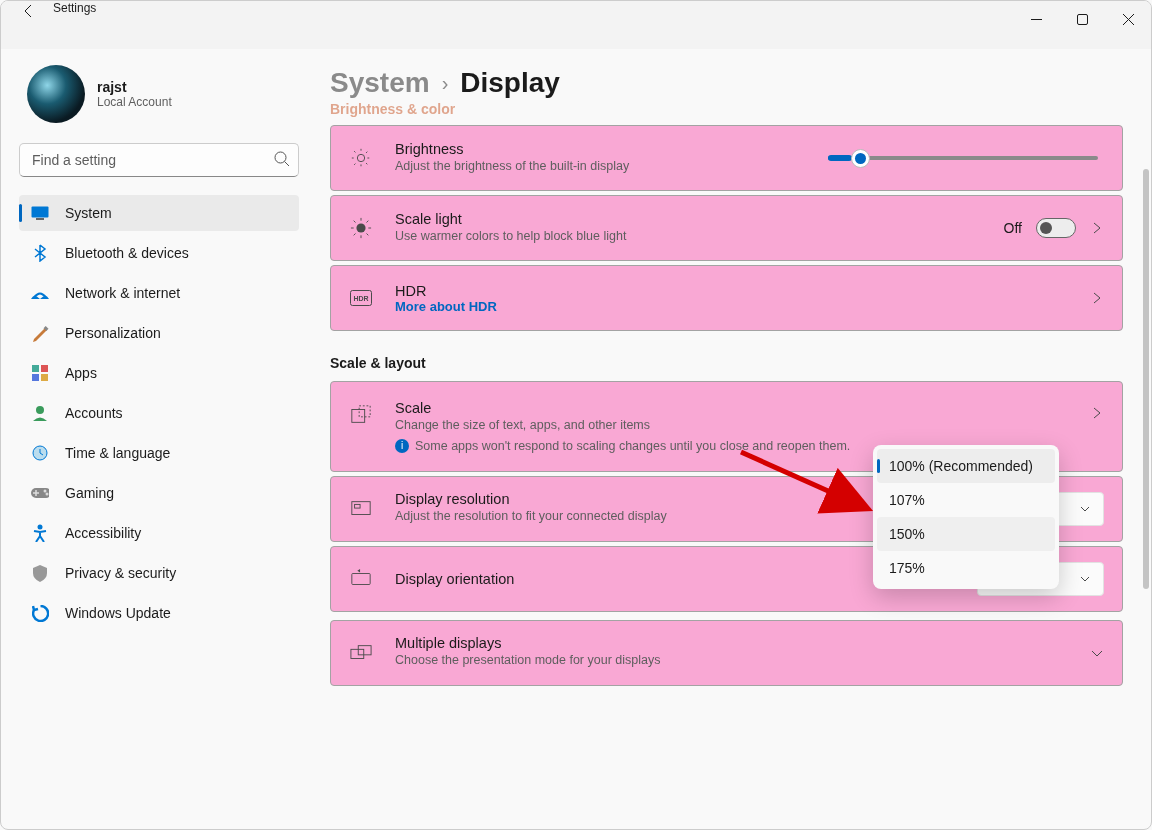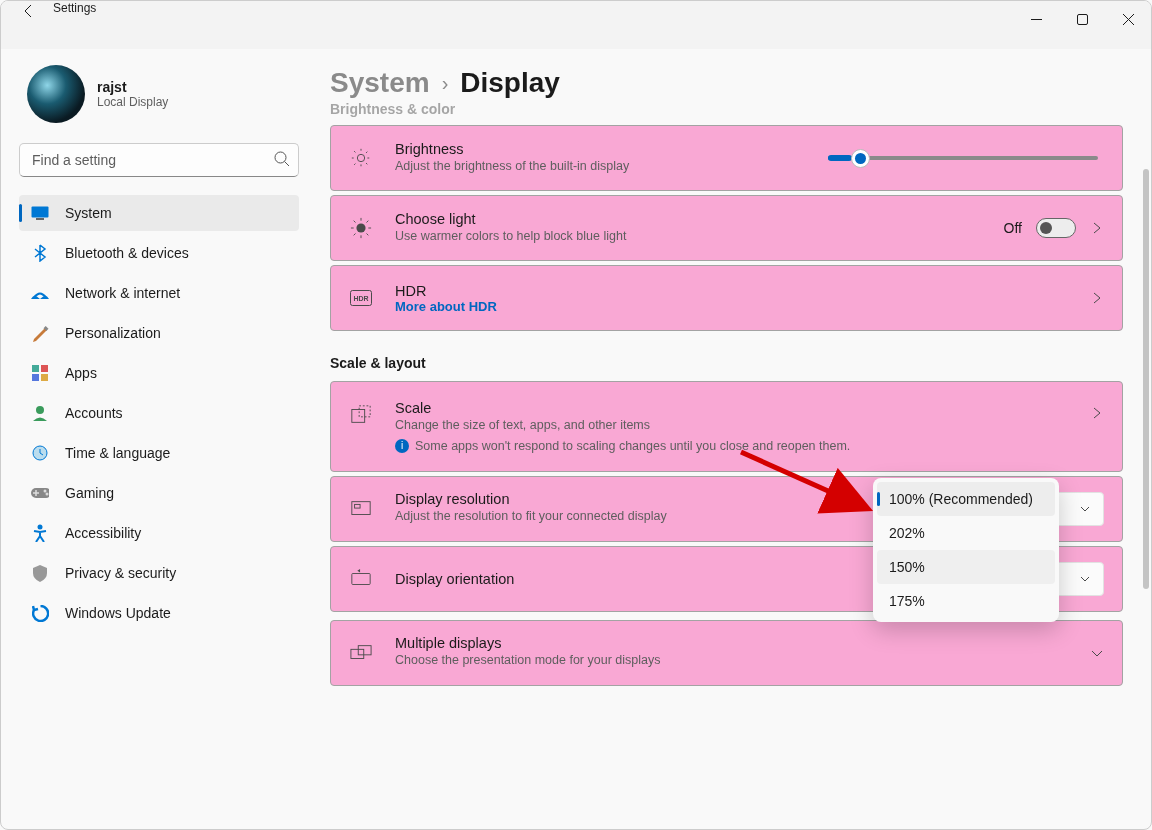--- a/index.html
+++ b/index.html
@@ -32,21 +32,21 @@
 .nav-item.active::before { content: ""; position: absolute; left: 0; top: 9px; bottom: 9px; width: 3px; background: #0067c0; border-radius: 2px; }
 .nav-icon { width: 18px; height: 18px; display: flex; align-items: center; justify-content: center; }
 
 
 .main { flex: 1; overflow-y: auto; padding: 0 28px 30px 24px; position: relative; }
 .breadcrumb { display: flex; align-items: center; gap: 12px; margin: 18px 0 6px 0; }
 .bc-parent { font-size: 28px; font-weight: 600; color: #8a8a8a; cursor: pointer; }
 .bc-sep { font-size: 20px; color: #8a8a8a; }
 .bc-current { font-size: 28px; font-weight: 600; }
 
-.sec-header-cut { font-size: 14px; font-weight: 600; color: #404040; text-decoration: line-through; opacity: 0.7; margin-top: -4px; }
+.sec-header-cut { font-size: 14px; font-weight: 600; color: #c2410c; text-decoration: line-through; opacity: 0.7; margin-top: -4px; }
 .sec-header { font-size: 14px; font-weight: 600; margin: 24px 0 10px 0; }
 
 .card { background: #f9a8d4; border: 1px solid #a3a3a3; border-radius: 4px; display: flex; align-items: center; padding: 14px 18px 14px 18px; margin-bottom: 4px; gap: 22px; min-height: 66px; cursor: pointer; }
 .card-icon { width: 24px; display: flex; align-items: center; justify-content: center; color: #4a4a4a; }
 .card-text { flex: 1; }
 .card-title { font-size: 14.5px; }
 .card-sub { font-size: 12.5px; color: #5e5e5e; line-height: 1.5; }
 .card-link { font-size: 13px; color: #0067c0; font-weight: 600; }
 .card-right { display: flex; align-items: center; gap: 14px; }
 .chev { color: #4a4a4a; }
@@ -115,21 +115,21 @@
   </div>
 </div>
 
 <div class="app-body">
 
   <aside class="sidebar">
     <div class="user-block">
       <div class="avatar"></div>
       <div>
         <div class="user-name">rajst</div>
-        <div class="user-type">Local Display</div>
+        <div class="user-type">Local Account</div>
       </div>
     </div>
     <div class="search-wrap">
       <input class="search-input" placeholder="Find a setting" style="">
       <span class="search-icon-btn">
         <svg width="18" height="18" viewBox="0 0 18 18">
             <circle cx="7.5" cy="7.5" r="5.5" stroke="#555" fill="none" stroke-width="1"></circle>
             <line x1="11.5" y1="11.5" x2="16" y2="16" stroke="#555"></line>
           </svg>
       </span>
@@ -286,21 +286,21 @@
               <line x1="1" y1="12" x2="4" y2="12"></line>
               <line x1="20" y1="12" x2="23" y2="12"></line>
               <line x1="4" y1="4" x2="6" y2="6"></line>
               <line x1="18" y1="18" x2="20" y2="20"></line>
               <line x1="4" y1="20" x2="6" y2="18"></line>
               <line x1="18" y1="6" x2="20" y2="4"></line>
             </g>
           </svg>
       </div>
       <div class="card-text">
-        <div class="card-title">Choose light</div>
+        <div class="card-title">Scale light</div>
         <div class="card-sub">Use warmer colors to help block blue light</div>
       </div>
       <div class="card-right">
         <span class="toggle-label">Off</span>
         <div class="toggle"></div>
         <span class="chev">
             <svg width="14" height="14">
               <path d="M4 2 L10 7 L4 12" stroke="#4a4a4a" fill="none"></path>
             </svg>
           </span>
@@ -409,23 +409,23 @@
         <span class="chev">
             <svg width="14" height="14">
               <path d="M2 5 L7 10 L12 5" stroke="#4a4a4a" fill="none"></path>
             </svg>
           </span>
       </div>
     </div>
 
 
 
-    <div class="dropdown" id="scale-dropdown" style="top:429px; left:567px;">
+    <div class="dropdown" id="scale-dropdown" style="top:396px; left:567px;">
         <div class="dd-item selected">100% (Recommended)</div>
-        <div class="dd-item">202%</div>
+        <div class="dd-item">107%</div>
         <div class="dd-item hover">150%</div>
         <div class="dd-item">175%</div>
       </div>
 
     <svg class="arrow-annot" style="top:398px; left:430px;" width="150" height="80">
       <defs>
           <marker id="ah" markerWidth="10" markerHeight="10" refX="8" refY="5" orient="auto">
             <path d="M0 0 L10 5 L0 10 Z" fill="#d40000"></path>
           </marker>
         </defs>

